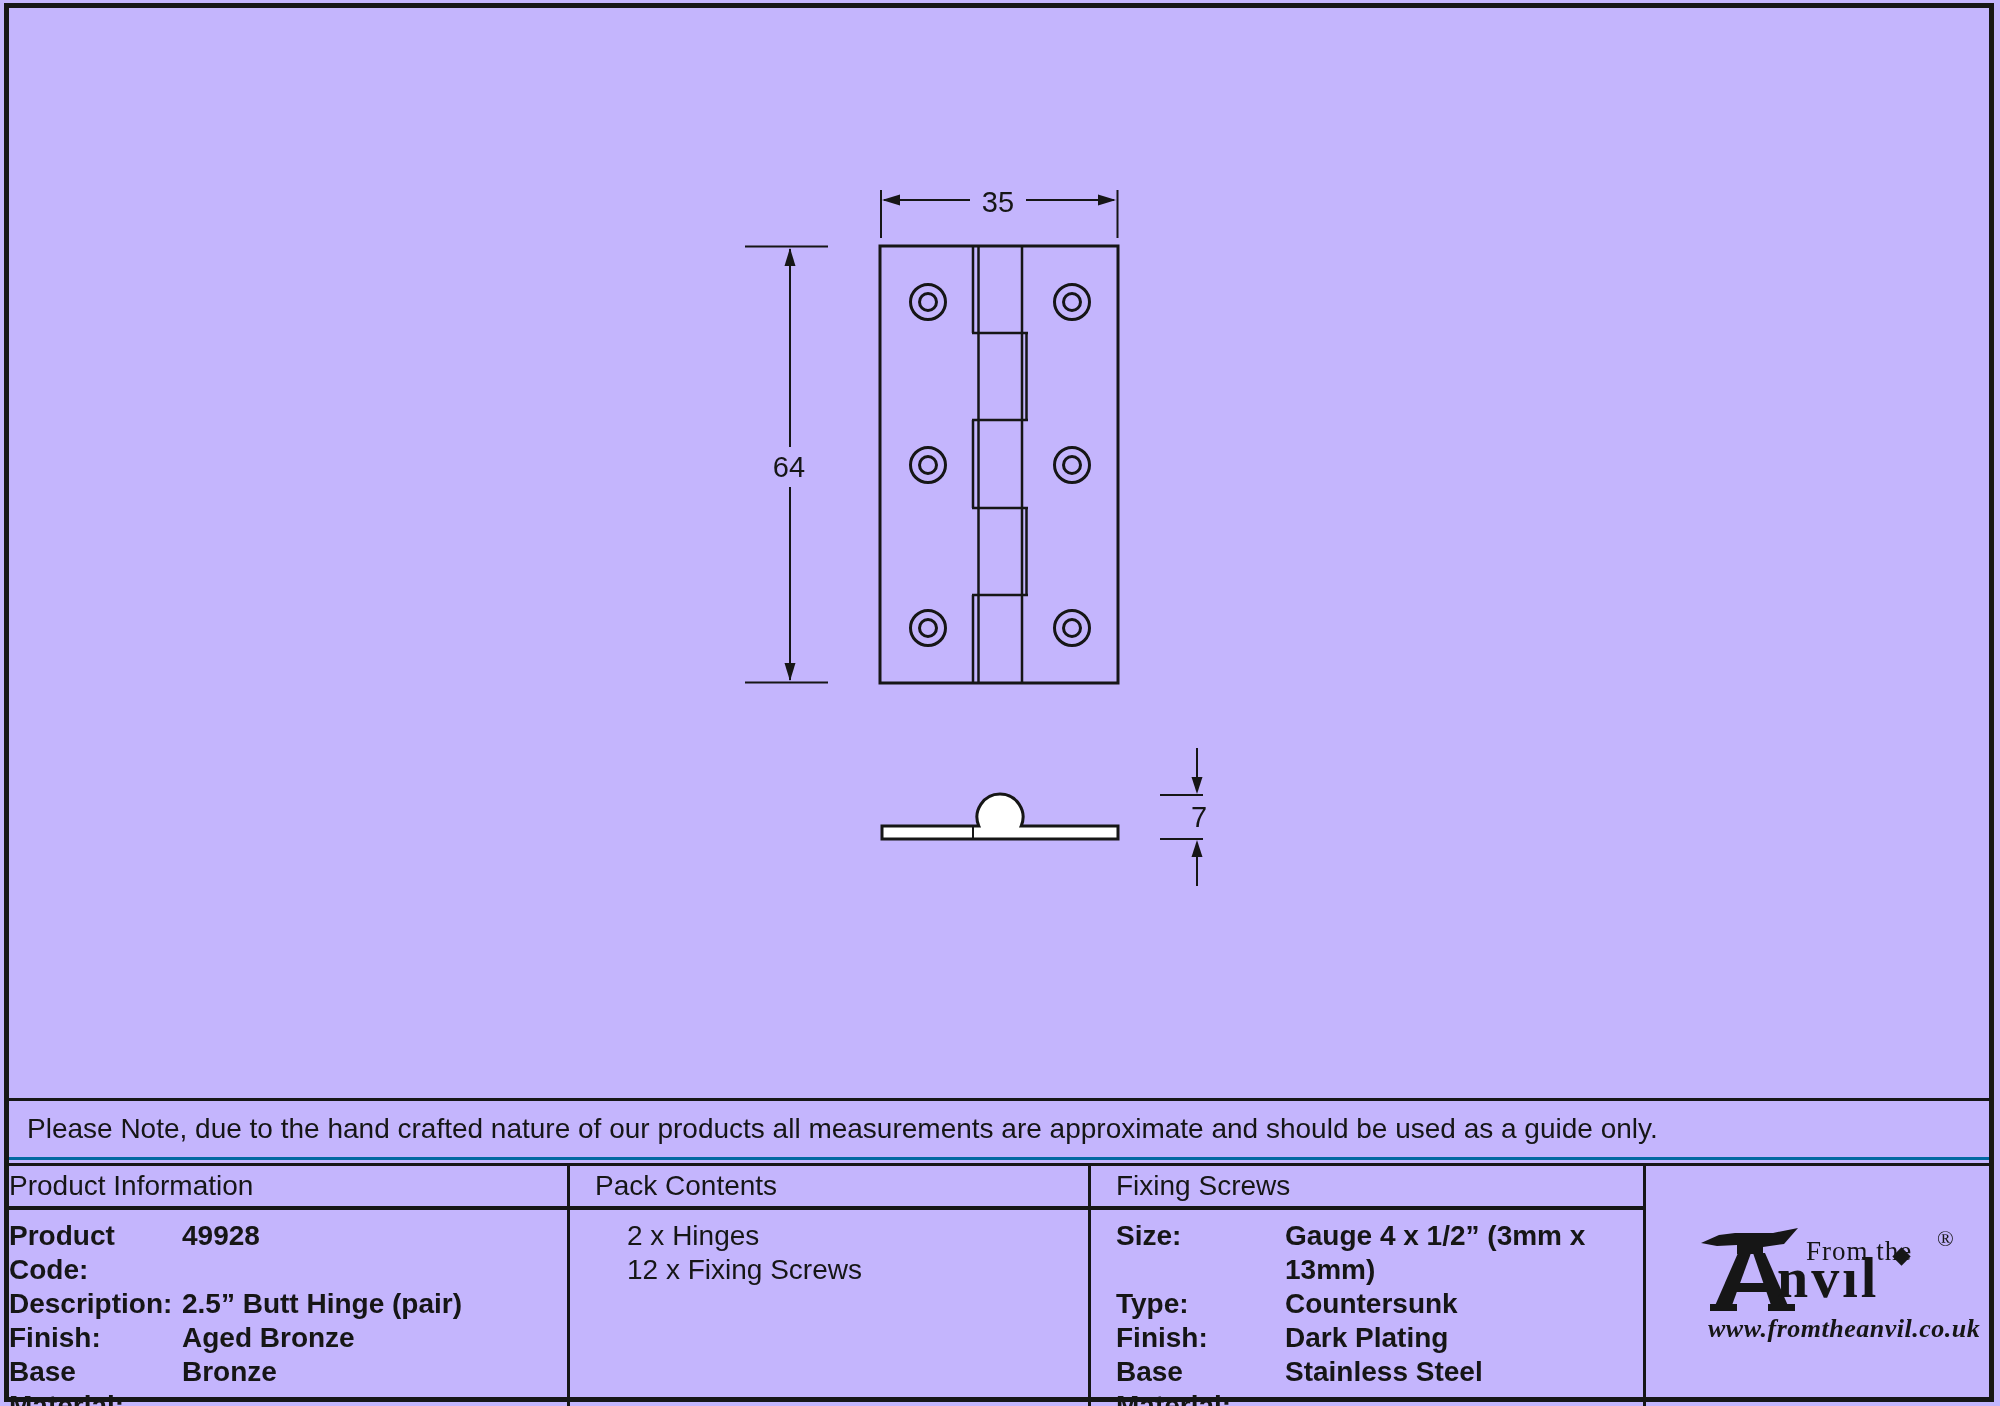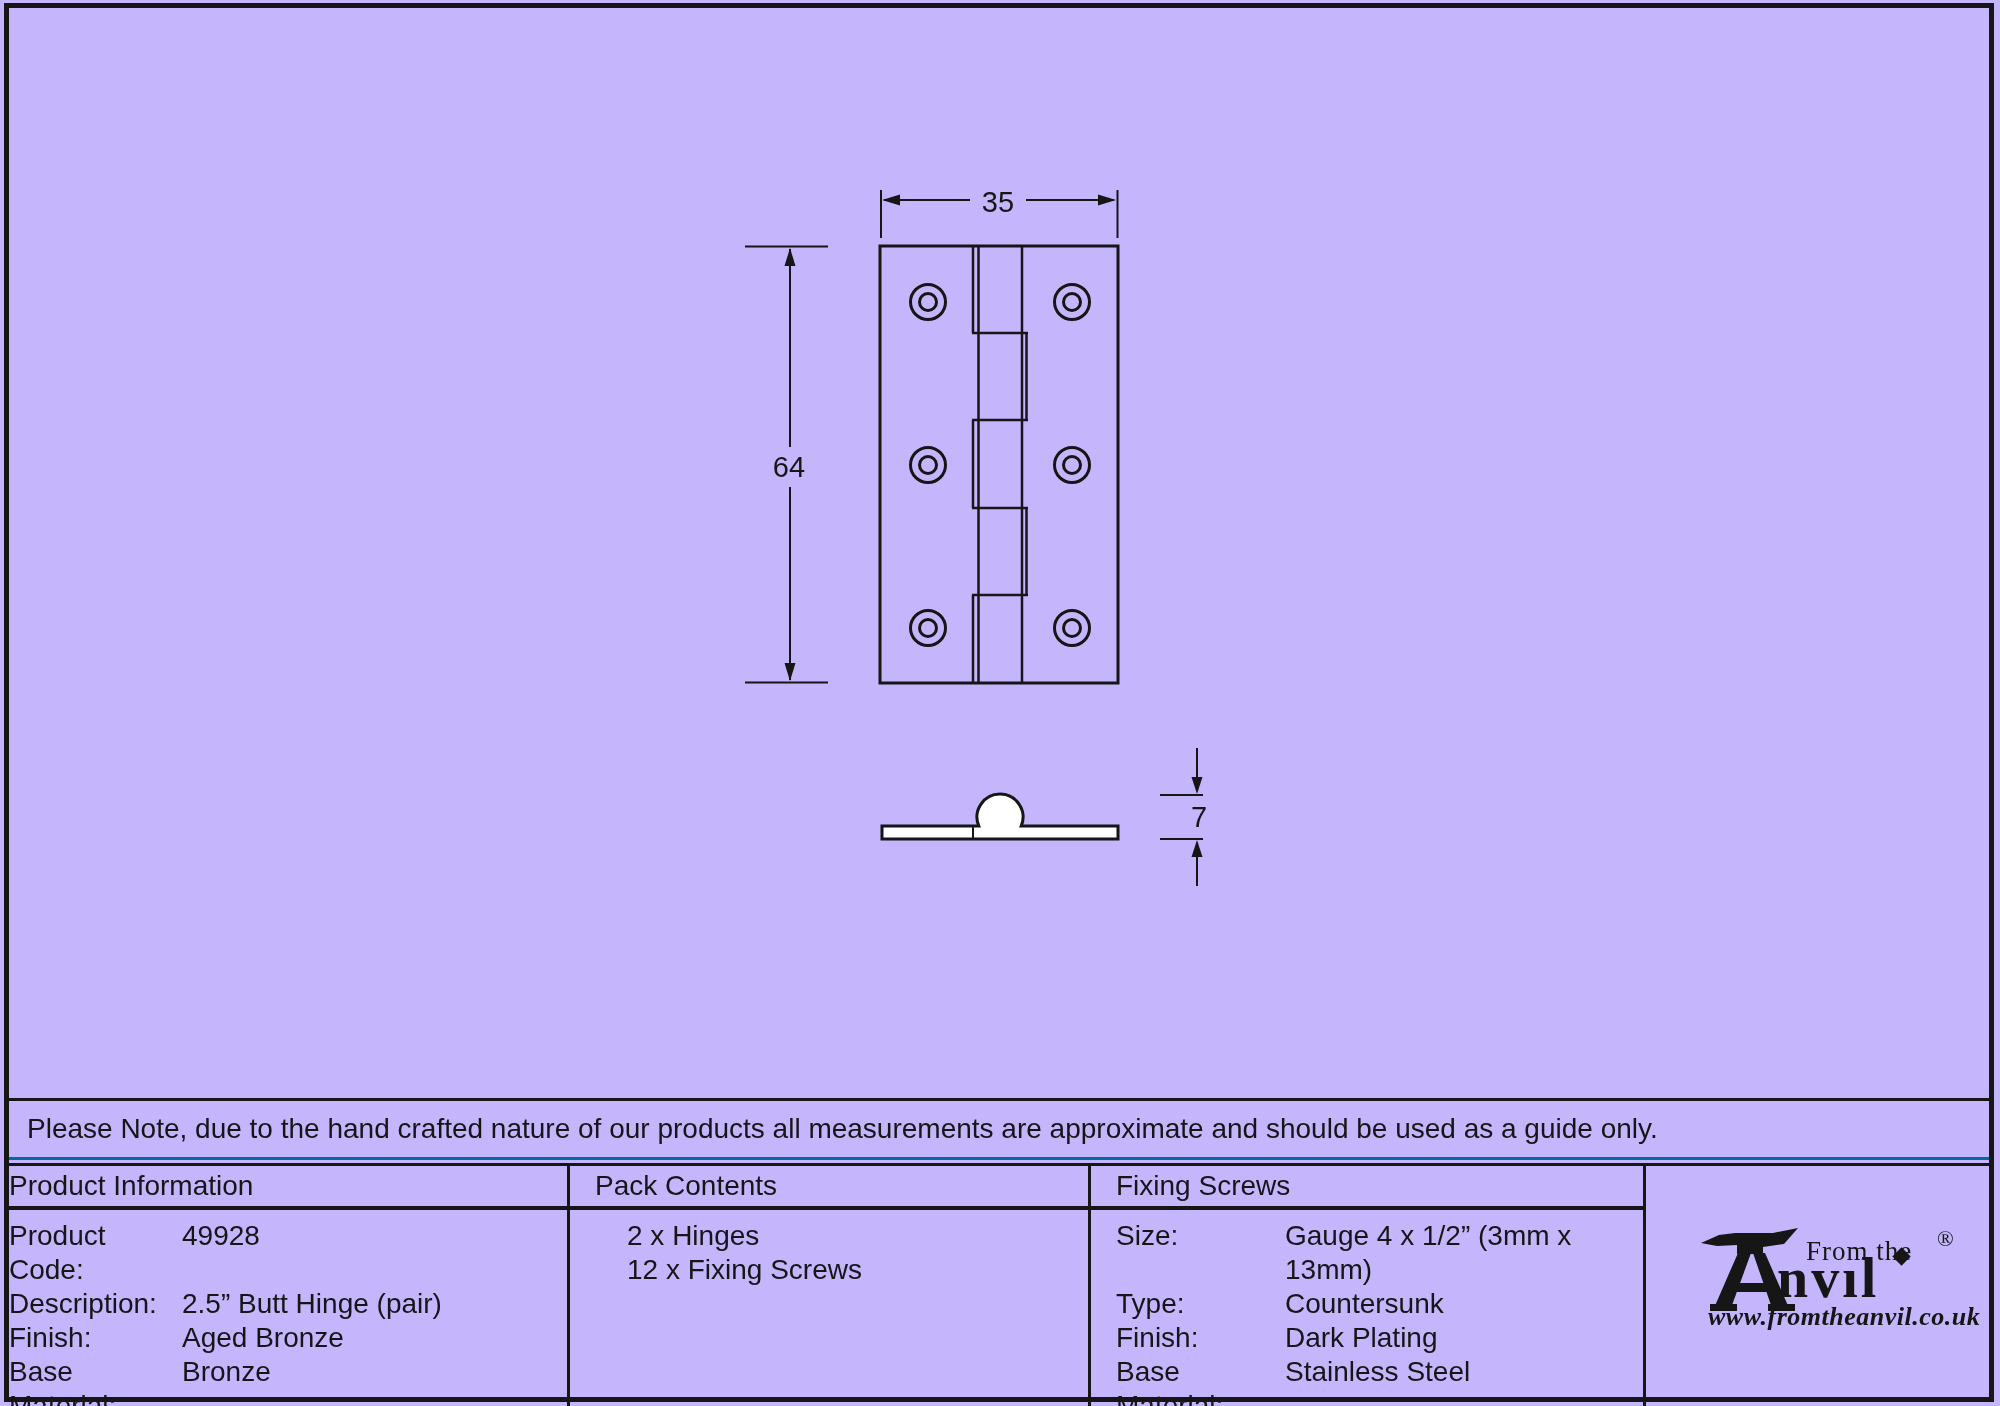--- a/index.html
+++ b/index.html
@@ -47,21 +47,21 @@
     border-bottom:4px solid #161616;
     border-right:3px solid #161616;
     font-size:28px;
   }
   .td{
     border-right:3px solid #161616;
     padding-top:9px;
   }
   .pad-a{}
   .pad-b{padding-left:25px;}
-  .spec-row{display:flex;line-height:34px;}
+  .spec-row{display:flex;line-height:34px;font-weight:bold;}
   .spec-label{flex:0 0 173px;}
   .col3 .spec-label{flex:0 0 169px;}
   .pack-item{line-height:34px;margin-left:32px;}
 
   
   .logo-cell{
     grid-column:4;grid-row:1 / 3;
     position:relative;
   }
   .logo-tagline{
@@ -79,21 +79,21 @@
     position:absolute;left:291px;top:60px;
     font-family:"Liberation Serif","DejaVu Serif",serif;
     font-size:22px;
   }
   .logo-idot{
     position:absolute;left:249px;top:84px;
     width:13px;height:13px;background:#161616;
     transform:rotate(45deg);
   }
   .logo-site{
-    position:absolute;left:62px;top:136px;
+    position:absolute;left:62px;top:148px;
     font-family:"Liberation Serif","DejaVu Serif",serif;
     font-style:italic;font-weight:600;
     font-size:26px;letter-spacing:0.5px;
   }
 </style>
 </head>
 <body>
 
 <div class="sheet">
 

